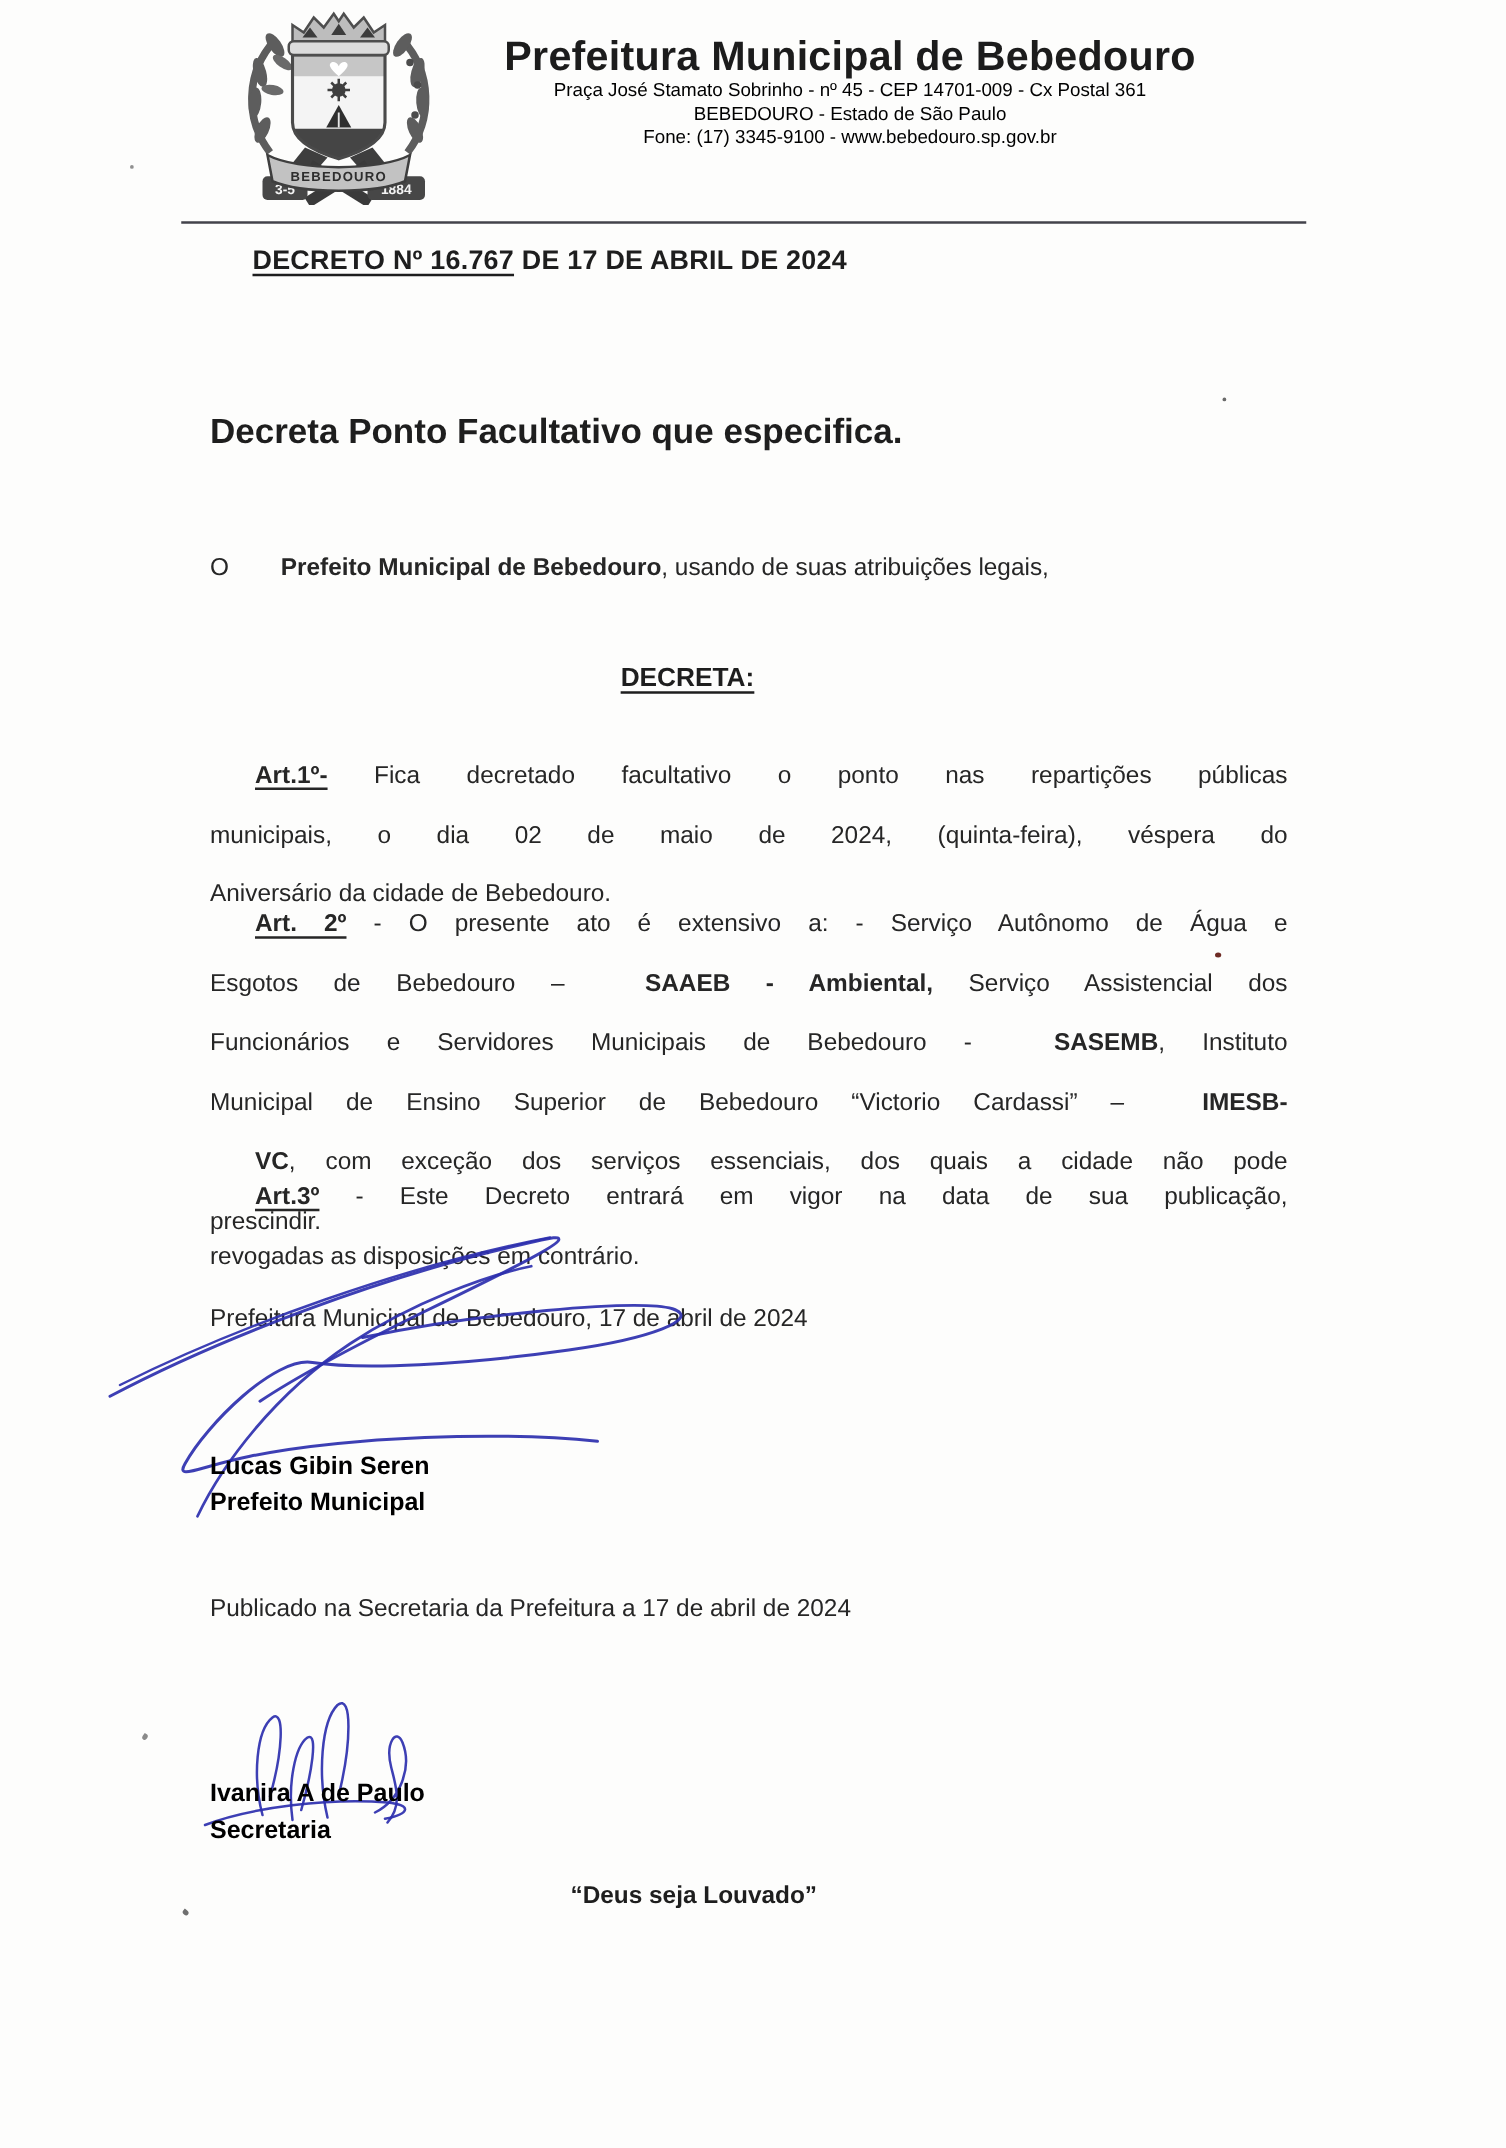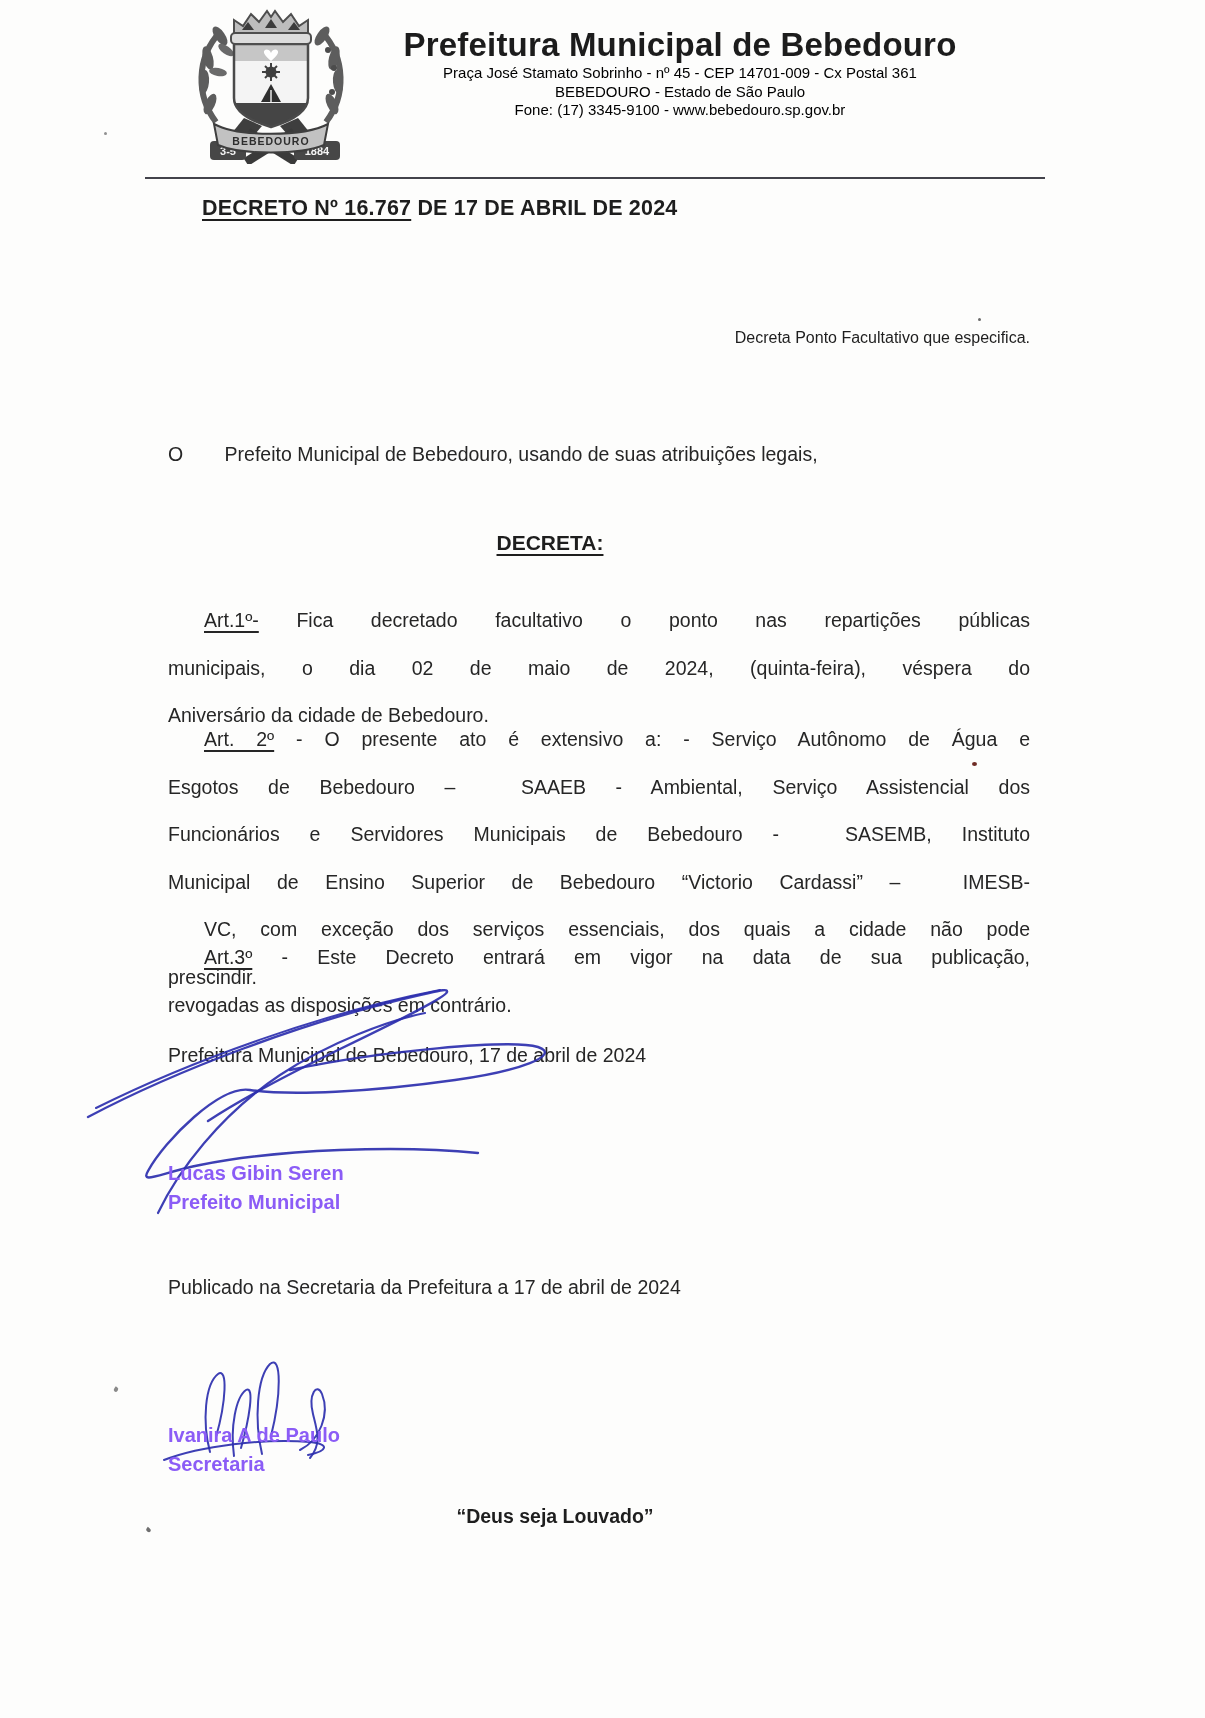--- a/index.html
+++ b/index.html
@@ -3,43 +3,43 @@
 <meta charset="utf-8">
 <style>
   html,body { margin:0; padding:0; background:#e8e8e8; }
   .page {
     position:relative; width:1205px; height:1718px;
     background:#fdfdfc; margin:0 auto; overflow:hidden;
     font-family:"Liberation Sans", sans-serif; color:#262626;
     -webkit-font-smoothing:antialiased;
   }
   .abs { position:absolute; }
-  .b { font-weight:normal;padding-left:36px; }
+  .b { font-weight:bold;padding-left:36px; }
   .u { text-decoration:underline; text-decoration-thickness:2px; text-underline-offset:4px; }
 
   
   .crest { left:182px; top:6px; width:178px; height:158px; }
   .header-text { left:330px; top:26px; width:700px; text-align:center; }
   .org-name { font-size:33px; font-weight:bold; letter-spacing:.2px; color:#1c1c1c; }
   .address { font-size:15px; line-height:18.5px; color:#000000; }
   .rule { left:145px; top:177px; width:900px; height:2px; background:#43434b; }
 
   
   .col { left:168px; width:862px; }
   .doc-title { top:196px; font-size:21.5px; font-weight:bold; color:#1e1e1e; letter-spacing:.2px;margin-left:34px; }
-  .subject { top:329px; font-size:16px; font-weight:normal; color:#1e1e1e;text-align:right; }
+  .subject { top:329px; font-size:28px; font-weight:bold; color:#1e1e1e; }
   .preamble { top:443px; font-size:19.5px; }
   .decreta { left:120px; top:531px; width:860px; text-align:center;
              font-size:21px; font-weight:bold; color:#1e1e1e; }
   .article { font-size:19.5px; line-height:29.5px; }
   .art1 { top:588px; } .art2 { top:707px; } .art3 { top:925px; }
   .jline { text-align:justify; text-align-last:justify; white-space:normal;margin-top:18px; }
   .jline.last { text-align-last:left; }
   .place-date { top:1044px; font-size:19.5px; }
-  .signer-name { font-size:20px; font-weight:bold; color:#8b5cf6; line-height:29px; }
+  .signer-name { font-size:20px; font-weight:bold; color:#000000; line-height:29px; }
   .name1 { top:1159px; }
   .publication { top:1276px; font-size:19.5px; }
   .name2 { top:1421px; }
   .motto { left:130px; top:1505px; width:850px; text-align:center;
            font-size:19.5px; font-weight:bold; color:#1e1e1e; }
 
   .sig { position:absolute; pointer-events:none; }
   .sig path { fill:none; stroke:#2c2fae; stroke-linecap:round; stroke-linejoin:round; opacity:.92; }
   .sig1 { left:70px; top:975px; }
   .sig2 { left:150px; top:1352px; }

